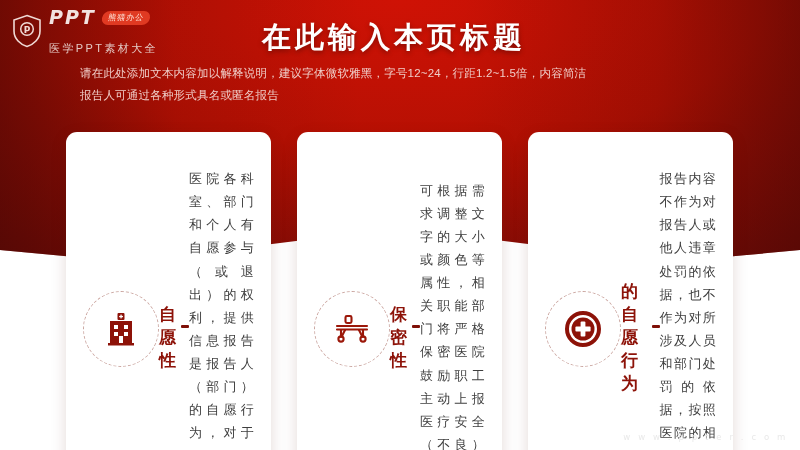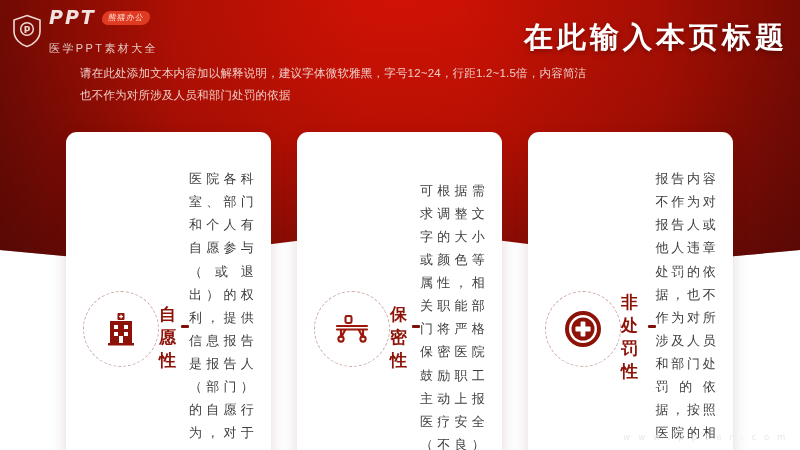--- a/index.html
+++ b/index.html
@@ -39,21 +39,21 @@
     background:#e03a22;color:#ffe9de;font-size:8px;line-height:1;
     padding:3px 6px 3px 6px;border-radius:8px;letter-spacing:1px;white-space:nowrap;
     transform:skewX(-10deg);
   }
   .logo-sub{
     font-size:11px;color:#e4c9c4;letter-spacing:2.4px;line-height:1;white-space:nowrap;
   }
 
   
   .title{
-    position:absolute;left:0;top:18px;width:788px;text-align:right;
+    position:absolute;left:0;top:18px;width:788px;text-align:center;
     font-size:29px;font-weight:bold;color:#ffffff;letter-spacing:4px;
     text-shadow:0 2px 5px rgba(0,0,0,.35);
   }
   .subtitle{
     position:absolute;left:50%;transform:translateX(-50%);top:62px;width:640px;
     font-size:11.5px;color:#f0cdc8;line-height:1.95;letter-spacing:.2px;
   }
 
   
   .cards{position:absolute;left:66px;top:132px;width:668px;display:flex;gap:26px;}
@@ -104,21 +104,21 @@
         <span class="logo-ppt">PPT</span>
         <span class="logo-badge">熊猫办公</span>
       </span>
       <span class="logo-sub">医学PPT素材大全</span>
     </span>
   </div>
 
   <div class="title">在此输入本页标题</div>
   <div class="subtitle">
     <div>请在此处添加文本内容加以解释说明，建议字体微软雅黑，字号12~24，行距1.2~1.5倍，内容简洁</div>
-    <div>也不作为对所涉及人员和部门处罚的依据</div>
+    <div>报告人可通过各种形式具名或匿名报告</div>
   </div>
 
   <div class="cards">
 
     <div class="card">
       <span class="icon-wrap">
         <svg width="40" height="40" viewBox="0 0 40 40">
           <rect x="16.5" y="4" width="7" height="7" rx="1" fill="#8d1208"></rect>
           <rect x="19.4" y="5.6" width="1.3" height="3.8" fill="#fff"></rect>
           <rect x="18.1" y="6.9" width="3.9" height="1.3" fill="#fff"></rect>
@@ -159,21 +159,21 @@
 
     <div class="card">
       <span class="icon-wrap">
         <svg width="40" height="40" viewBox="0 0 40 40">
           <circle cx="20" cy="20" r="16" fill="none" stroke="#8d1208" stroke-width="4"></circle>
           <circle cx="20" cy="20" r="11.5" fill="#8d1208"></circle>
           <rect x="17.6" y="12.4" width="4.8" height="15.2" rx="1" fill="#fff"></rect>
           <rect x="12.4" y="17.6" width="15.2" height="4.8" rx="1" fill="#fff"></rect>
         </svg>
       </span>
-      <div class="card-title">非处罚性</div>
+      <div class="card-title">的自愿行为</div>
       <div class="rule"></div>
       <div class="card-body">报告内容不作为对报告人或他人违章处罚的依据，也不作为对所涉及人员和部门处罚的依据，按照医院的相关制度进行奖励</div>
     </div>
 
   </div>
 
   <div class="watermark">w w w . p p t e r . c o m</div>
 </div>
 
 </body></html>

